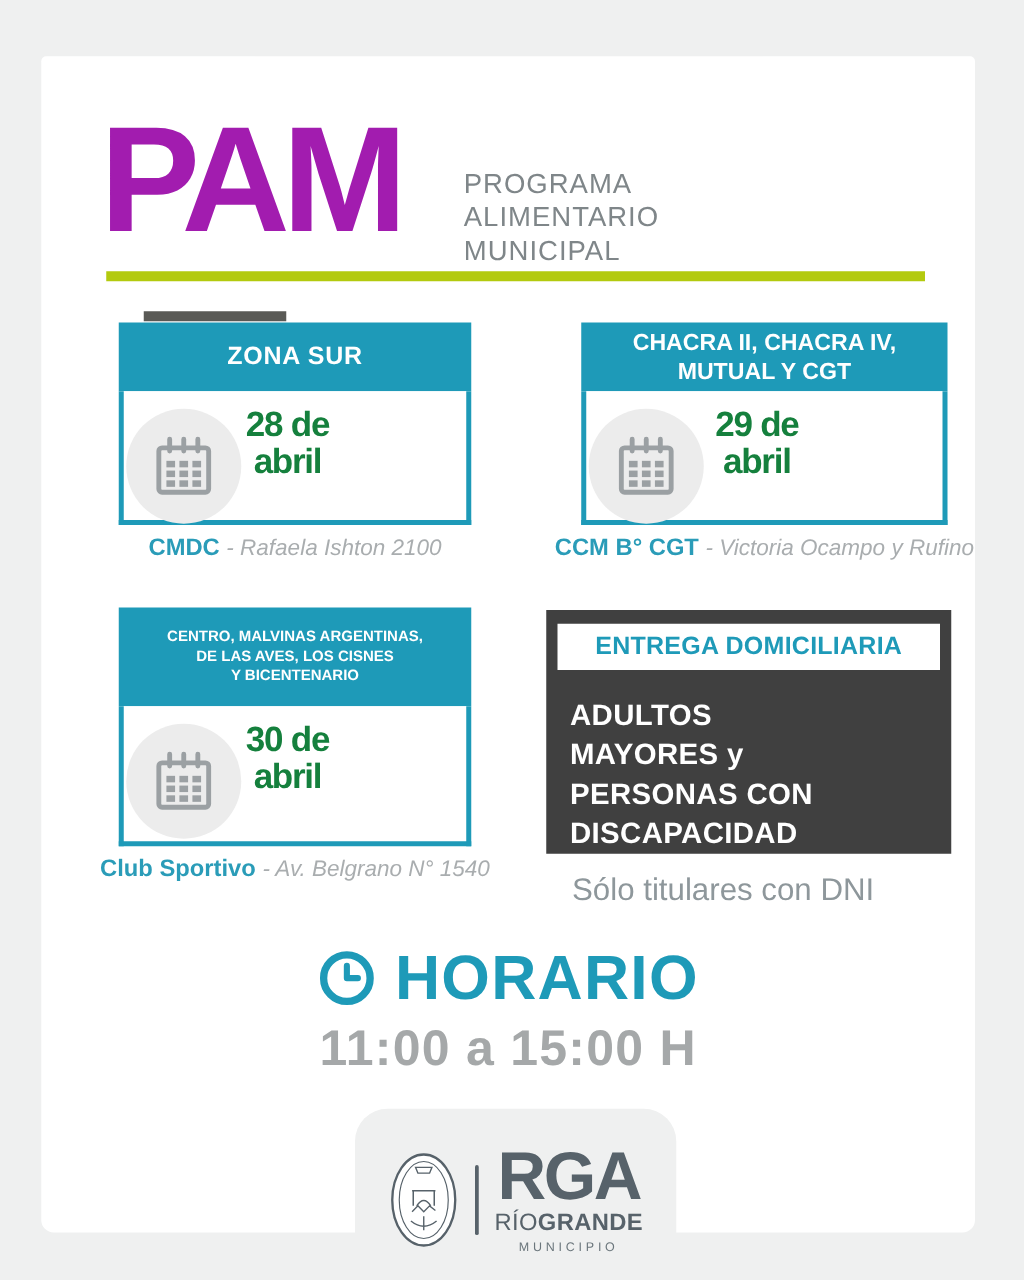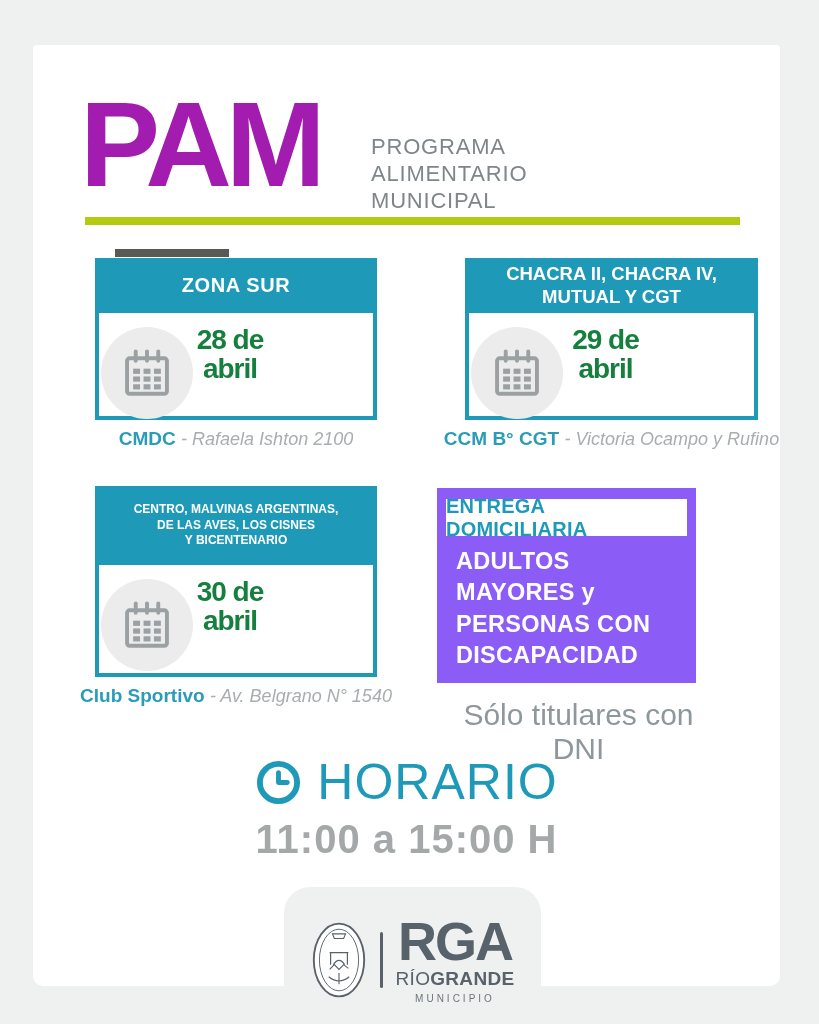--- a/index.html
+++ b/index.html
@@ -57,41 +57,41 @@
     display:flex; align-items:center; justify-content:center;
   }
   .venue-line { margin:8px -30px 0; text-align:center; font-size:19px; white-space:nowrap; }
   .venue { color:#2a9cb8; font-weight:700; }
   .address { color:#a9adaf; font-style:italic; font-size:18px; }
   .z1 { left:62px; top:213px; }
   .z2 { left:404px; top:213px; width:293px;margin-left:28px; }
   .z3 { left:62px; top:441px; }
   
   .delivery {
-    position:absolute; left:404px; top:443px; width:259px; height:195px;
-    background:#8b5cf6;
+    position:absolute; left:404px; top:443px; width:324px; height:195px;
+    background:#404040;
   }
   .delivery-label {
     margin:11px 9px 0; background:#fff; height:37px;
     display:flex; align-items:center; justify-content:center;
     color:#1e9ab8; font-weight:700; font-size:20px; letter-spacing:.2px;
   }
   .audience {
-    padding:10px 8px 0 19px; color:#fff; font-weight:700;
+    padding:21px 8px 0 19px; color:#fff; font-weight:700;
     font-size:23.5px; line-height:1.33; letter-spacing:.3px;
   }
   .note {
     position:absolute; left:404px; top:653px; width:283px;
-    text-align:center; font-size:30px; color:#8e979b;
+    text-align:center; font-size:25px; color:#8e979b;
   }
   
   .schedule { position:absolute; left:0; right:0; top:708px; text-align:center; }
   .schedule-row { display:inline-flex; align-items:center; gap:15px; }
   .horario-title {
-    font-size:50px; font-weight:400; color:#1e9ab8; letter-spacing:1px;
+    font-size:50px; font-weight:700; color:#1e9ab8; letter-spacing:1px;
   }
   .time {
     margin-top:6px; font-size:40px; font-weight:700;
     color:#a5a8a9; letter-spacing:1px;
   }
   
   .logo-badge {
     position:absolute; left:251px; top:842px; width:257px; height:160px;
     background:#eff0f0; border-radius:26px;
     display:flex; align-items:center; justify-content:center; gap:13px;

